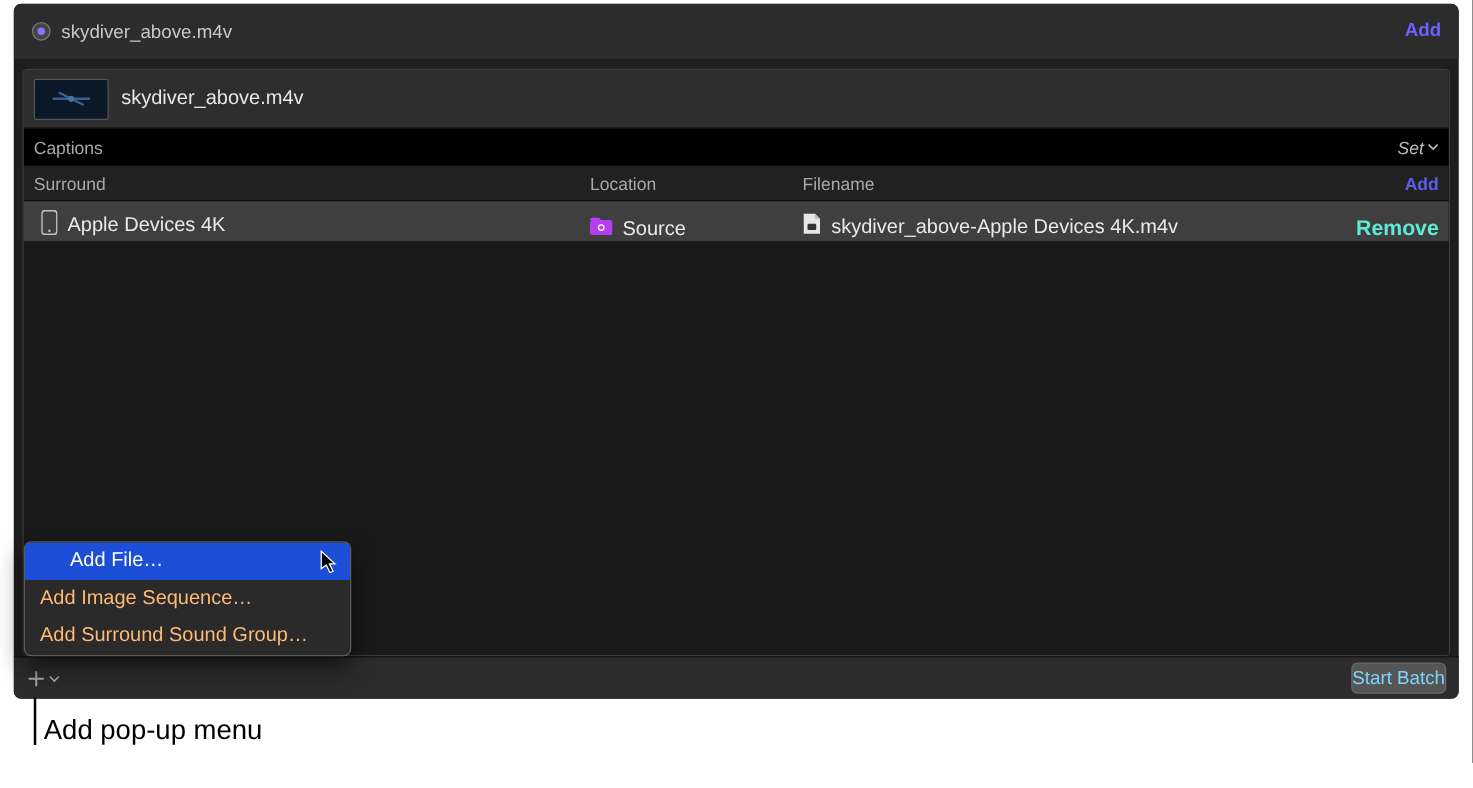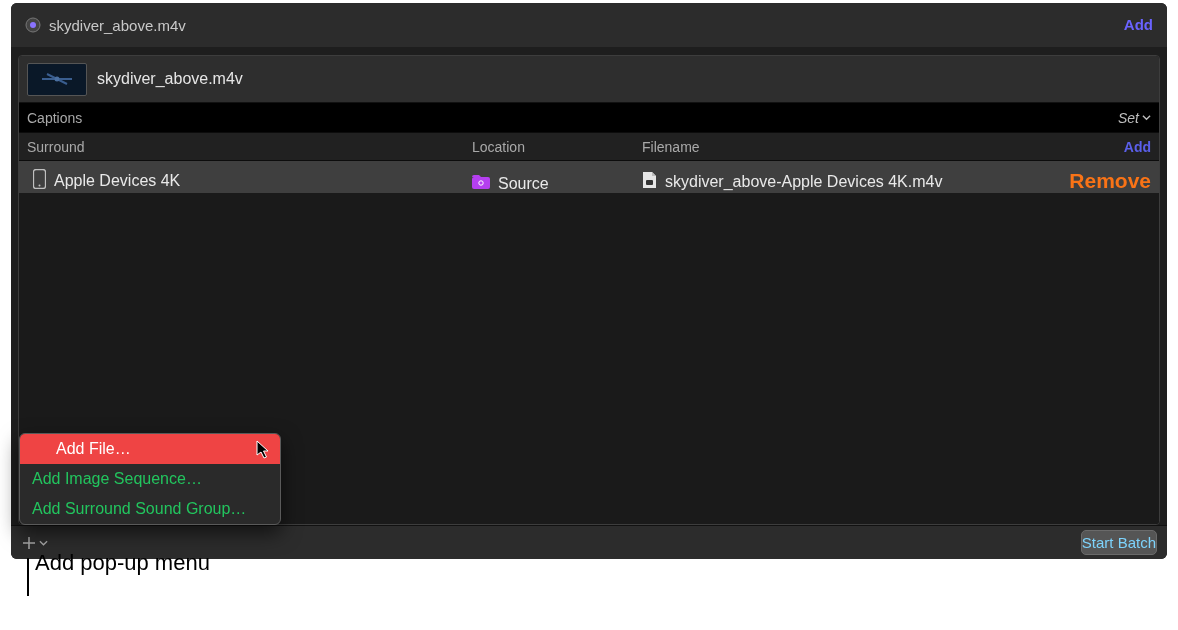--- a/index.html
+++ b/index.html
@@ -147,22 +147,22 @@
       display: flex;
       align-items: center;
       gap: 8px;
       font-size: 16px;
       color: #e9e9e9;
     }
     .device-icon, .folder-icon, .file-icon {
       flex-shrink: 0;
     }
     .remove-text {
-      font-size: 21px;
-      color: #f97316;
+      font-size: 17px;
+      color: #5eead4;
     }
     .empty-fill { flex: 1; background: #1a1a1a; }
     .bottombar {
       height: 34px;
       background: #2c2c2c;
       display: flex;
       align-items: center;
       justify-content: space-between;
       padding: 0 10px;
       border-top: 1px solid #111;
@@ -195,47 +195,47 @@
       overflow: hidden;
       box-shadow: 0 8px 20px rgba(0,0,0,0.6);
       z-index: 50;
     }
     .popup-item {
       height: 30px;
       display: flex;
       align-items: center;
       padding: 0 12px;
       font-size: 16px;
-      color: #22c55e;
+      color: #fdba74;
       cursor: default;
       position: relative;
     }
     .popup-item.selected {
-      background: #ef4444;
+      background: #1d4ed8;
       color: #fff;
       padding-left: 36px;
     }
     .cursor-svg {
       position: absolute;
       right: 8px;
       top: 6px;
     }
     
     .annotation-line {
       position: absolute;
       left: 27px;
       top: 558px;
       width: 2px;
       height: 38px;
       background: #000;
     }
     .annotation-text {
       position: absolute;
       left: 35px;
-      top: 550px;
+      top: 571px;
       font-size: 22px;
       color: #000;
       font-family: "Helvetica Neue", Arial, sans-serif;
     }
     .thumb-figure {
       position: absolute;
       left: 50%;
       top: 50%;
       transform: translate(-50%,-50%);
     }

